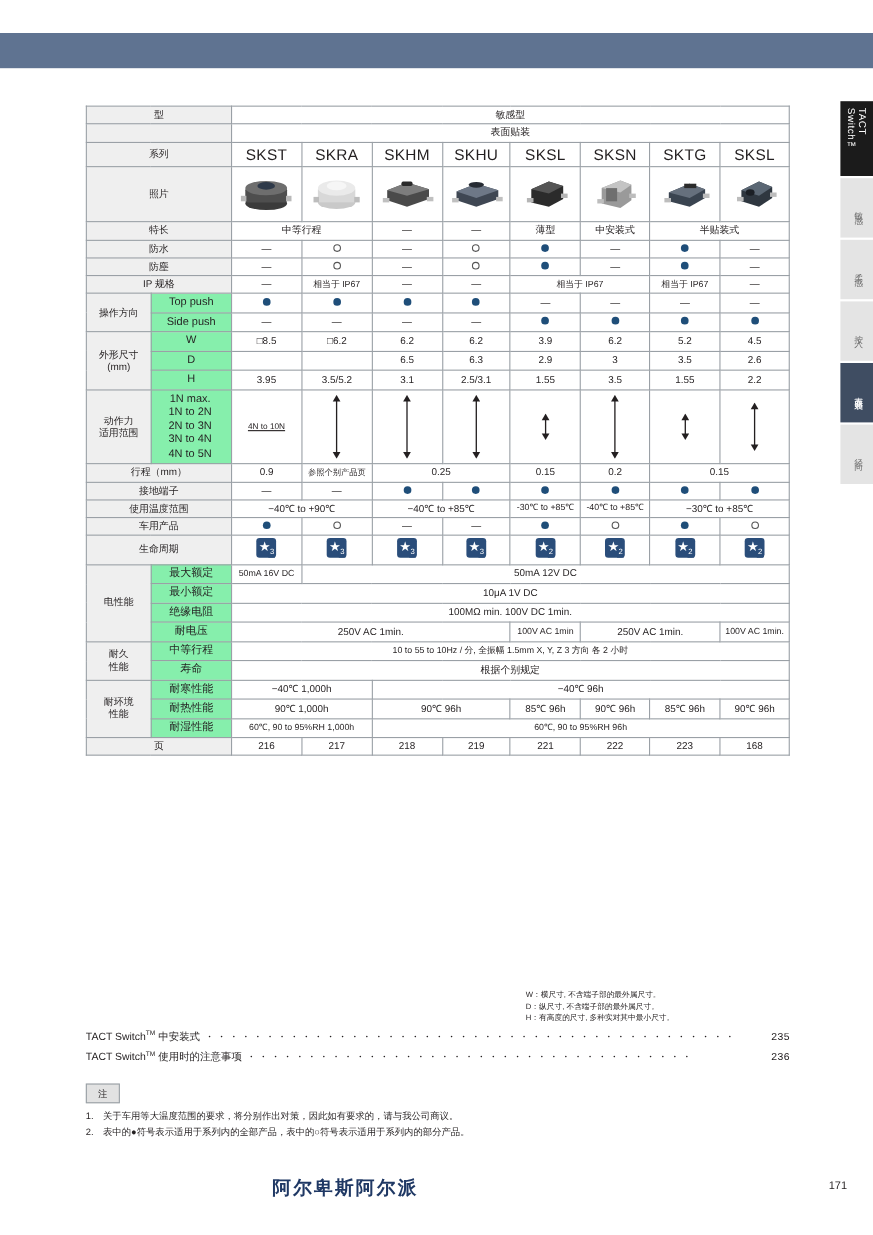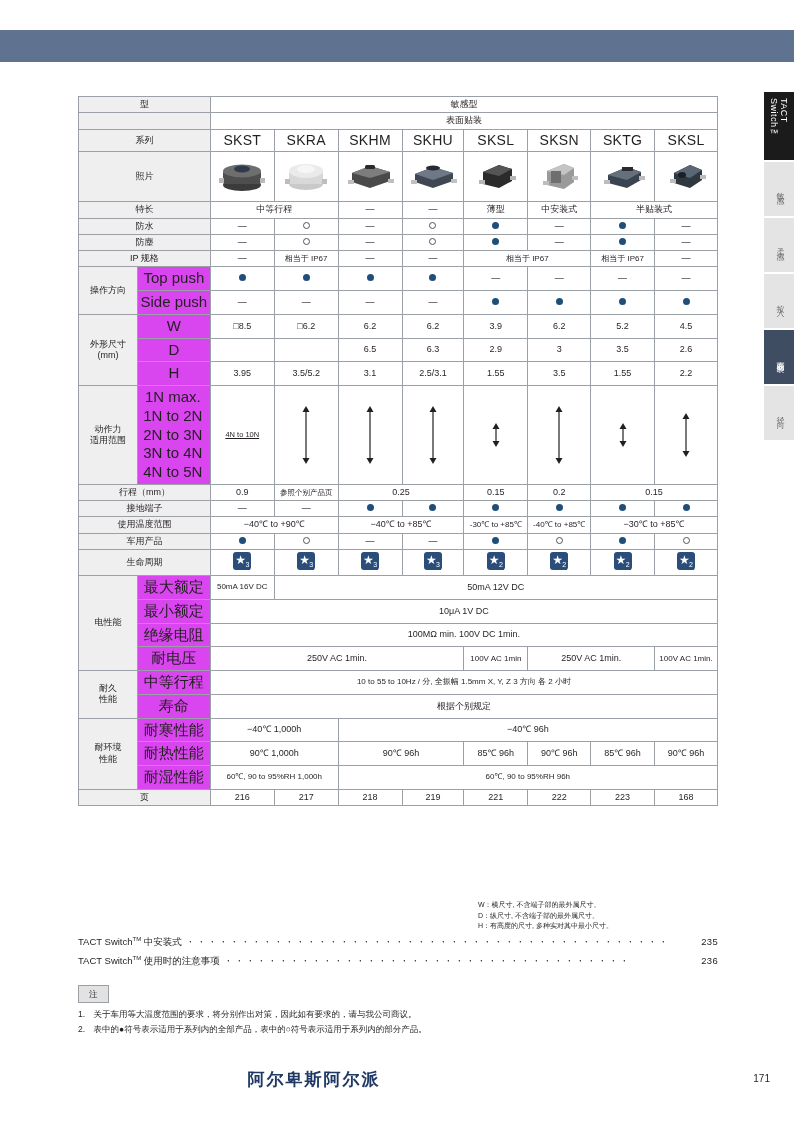--- a/index.html
+++ b/index.html
@@ -53,21 +53,21 @@
     line-height:1.25;
   }
   .hdr-grey { background:#efefef; }
   .series-name { font-weight:bold; font-size:14px; letter-spacing:0.3px;}
   .photo-cell { height:46px; padding:0; }
   .dot { display:inline-block; width:7px; height:7px; border-radius:50%; background:#1f4e79; }
   .circ { display:inline-block; width:7px; height:7px; border-radius:50%; border:1px solid #555; }
   .dash { color:#231f20; }
   .tiny { font-size:7.5px; }
   .xsmall { font-size:8px; }
-  .rowlabel-sub { background:#d946ef; font-size:15px;margin-top:46px; }
+  .rowlabel-sub { background:#86efac; font-size:10px;margin-top:46px; }
   .forcecell { height:66px;text-decoration:underline; }
   .arrow svg { display:block; margin:0 auto; }
   .badge {
     display:inline-block; width:18px; height:18px; border-radius:3px;
     background:#2a4d7a; position:relative;
   }
   .badge .star { position:absolute; left:2px; top:1px; font-size:12px; color:#fff; line-height:14px;}
   .badge .num { position:absolute; right:1px; bottom:0px; font-size:7px; color:#fff; background:#2a4d7a; padding:0 1px;}
   .note-right {
     position:absolute; right:76px; top:900px; width:240px;

